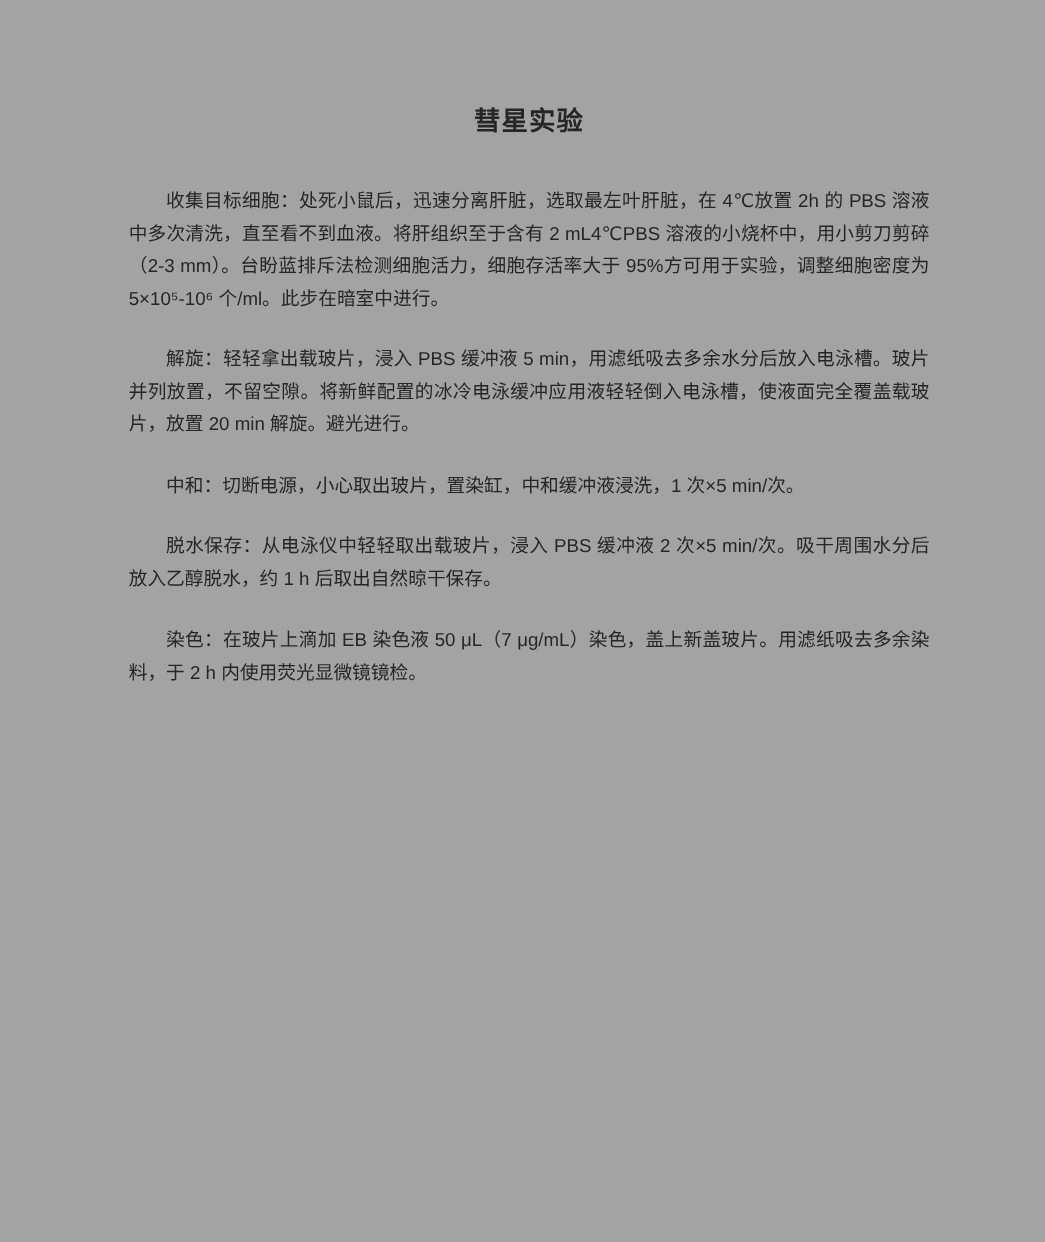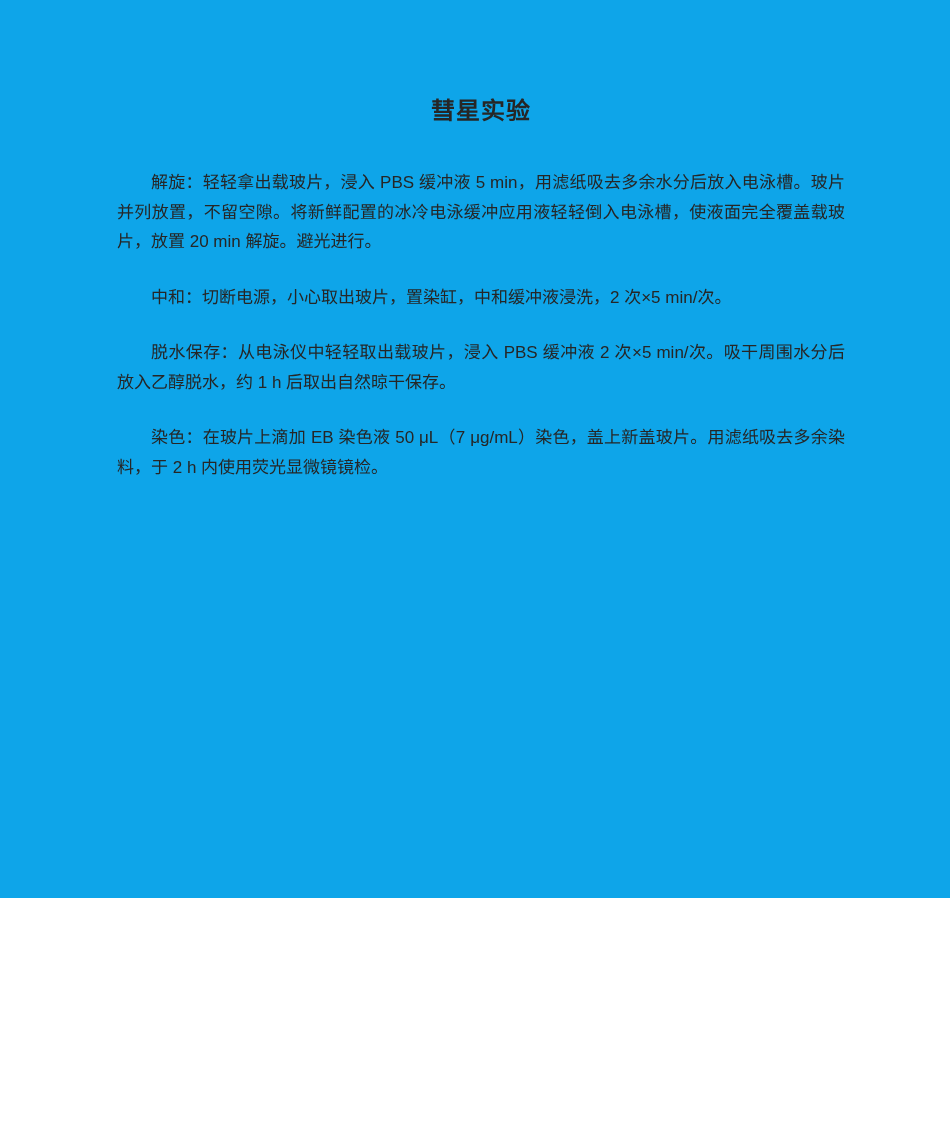--- a/index.html
+++ b/index.html
@@ -9,23 +9,23 @@
   }
   body {
     width: 950px;
     height: 1129px;
     overflow: hidden;
     font-family: "Liberation Sans", "DejaVu Sans", sans-serif;
   }
   .page {
     box-sizing: border-box;
     width: 950px;
-    height: 898px;
+    height: 1129px;
     padding: 96px 105px 0 117px;
-    background: #0ea5e9;
+    background: #a3a3a3;
   }
   .doc-title {
     margin: 0 0 42px 0;
     font-size: 24px;
     line-height: 30px;
     font-weight: 700;
     text-align: center;
     color: #262626;
     letter-spacing: 1px;
   }
@@ -39,24 +39,25 @@
     color: #262626;
     word-break: break-all;
   }
 </style>
 </head>
 <body>
 
 <div class="page">
   <h1 class="doc-title">彗星实验</h1>
 
+  <p class="doc-paragraph">收集目标细胞：处死小鼠后，迅速分离肝脏，选取最左叶肝脏，在 4℃放置 2h 的 PBS 溶液中多次清洗，直至看不到血液。将肝组织至于含有 2 mL4℃PBS 溶液的小烧杯中，用小剪刀剪碎（2-3 mm）。台盼蓝排斥法检测细胞活力，细胞存活率大于 95%方可用于实验，调整细胞密度为 5×10⁵-10⁶ 个/ml。此步在暗室中进行。</p>
 
 
 
   <p class="doc-paragraph">解旋：轻轻拿出载玻片，浸入 PBS 缓冲液 5 min，用滤纸吸去多余水分后放入电泳槽。玻片并列放置，不留空隙。将新鲜配置的冰冷电泳缓冲应用液轻轻倒入电泳槽，使液面完全覆盖载玻片，放置 20 min 解旋。避光进行。</p>
 
 
-  <p class="doc-paragraph">中和：切断电源，小心取出玻片，置染缸，中和缓冲液浸洗，2 次×5 min/次。</p>
+  <p class="doc-paragraph">中和：切断电源，小心取出玻片，置染缸，中和缓冲液浸洗，1 次×5 min/次。</p>
 
   <p class="doc-paragraph">脱水保存：从电泳仪中轻轻取出载玻片，浸入 PBS 缓冲液 2 次×5 min/次。吸干周围水分后放入乙醇脱水，约 1 h 后取出自然晾干保存。</p>
 
   <p class="doc-paragraph">染色：在玻片上滴加 EB 染色液 50 μL（7 μg/mL）染色，盖上新盖玻片。用滤纸吸去多余染料，于 2 h 内使用荧光显微镜镜检。</p>
 </div>
 
 </body></html>

